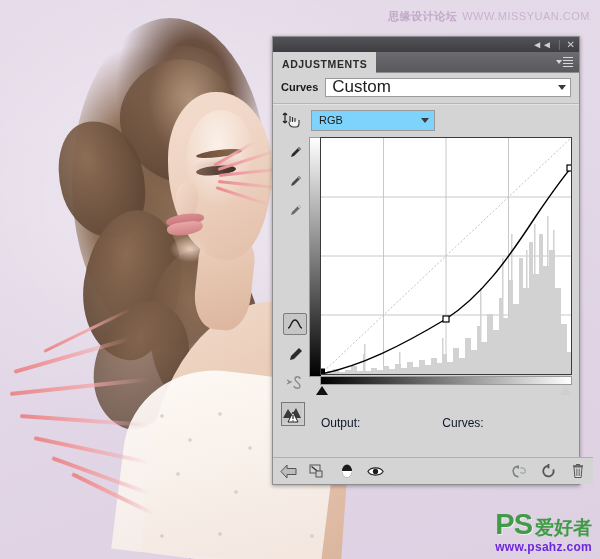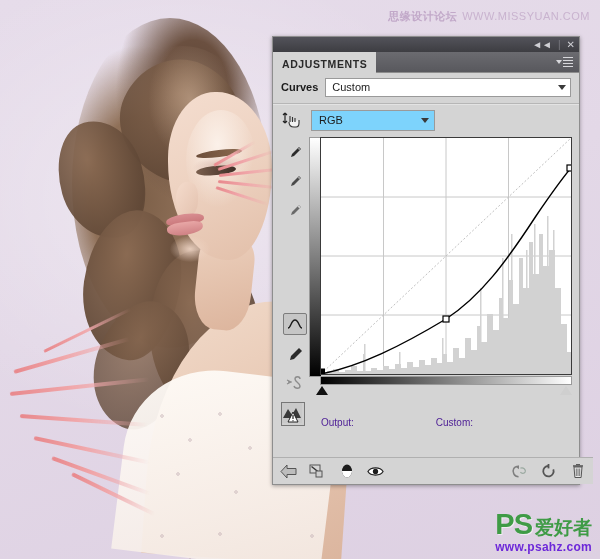--- a/index.html
+++ b/index.html
@@ -111,21 +111,21 @@
   .tab-filler{flex:1;}
   .panel-menu{display:flex;align-items:center;gap:1px;padding-right:6px;}
   .menu-caret{width:0;height:0;border-left:3px solid transparent;border-right:3px solid transparent;
     border-top:4px solid #d8d8dc;}
   .menu-lines{display:flex;flex-direction:column;gap:1.5px;}
   .menu-lines i{display:block;width:10px;height:1.5px;background:#d8d8dc;}
 
   .row-preset{display:flex;align-items:center;height:24px;padding:2px 8px 0 8px;gap:7px;justify-content:flex-end;}
   .preset-label{font-weight:bold;font-size:11px;color:#1a1a1a;}
   .preset-select{flex:1;height:17px;background:#fff;border:1px solid #9a9a9a;
-    display:flex;align-items:center;justify-content:space-between;padding:0 4px 0 6px;font-size:11px;}
+    display:flex;align-items:center;justify-content:space-between;padding:0 4px 0 6px;font-size:17px;}
   .sel-caret{width:0;height:0;border-left:4px solid transparent;border-right:4px solid transparent;
     border-top:5px solid #3a3a3a;}
   .panel-divider{height:1px;background:#b6b6b6;margin:4px 0 0 0;border-bottom:1px solid #e3e3e3;}
 
   .row-channel{display:flex;align-items:center;height:30px;padding:0 8px;gap:8px;}
   .chan-select{width:110px;height:19px;background:#7dd3fc;border:1px solid #9a9a9a;
     display:flex;align-items:center;justify-content:space-between;padding:0 5px 0 7px;font-size:11px;}
   .auto-btn{margin-left:auto;width:60px;height:20px;border:1px solid #8d8d8d;border-radius:2px;
     background:linear-gradient(#f3f3f3,#d9d9d9);display:flex;align-items:center;justify-content:center;
     font-size:11px;color:#1c1c1c;}
@@ -144,21 +144,21 @@
   .hgrad{position:absolute;left:11px;top:239px;width:252px;height:9px;
     background:linear-gradient(90deg,#000000,#ffffff);border:1px solid #9a9a9a;box-sizing:border-box;}
 
   .bp-marker{position:absolute;left:7px;top:249px;width:0;height:0;
     border-left:6px solid transparent;border-right:6px solid transparent;border-bottom:9px solid #111;}
   .wp-marker{position:absolute;left:251px;top:249px;width:0;height:0;
     border-left:6px solid transparent;border-right:6px solid transparent;border-bottom:9px solid #cfcfcf;}
 
   .row-io{display:flex;align-items:center;height:30px;padding:6px 8px 0 8px;gap:10px;}
   .io-ico{width:22px;height:22px;border:1px solid #777;background:#cfcfcf;position:relative;}
-  .io-label{font-size:10px;color:#4c1d95;margin-top:17px;}
+  .io-label{font-size:12px;color:#0f172a;margin-top:17px;}
   .io-out{margin-left:6px;}
   .io-in{margin-left:62px;}
 
   .panel-footer{position:absolute;left:0;bottom:0;width:100%;height:26px;
     border-top:1px solid #b0b0b0;background:#d4d4d4;display:flex;align-items:center;padding:0 7px;gap:12px;}
   .foot-ico{width:17px;height:17px;display:flex;align-items:center;justify-content:center;}
   .foot-spacer{flex:1;}
 </style>
 </head>
 <body>
@@ -352,21 +352,21 @@
     <span class="io-ico">
       <svg width="20" height="20" viewBox="0 0 20 20">
         <rect x="0" y="0" width="20" height="20" fill="#c9c9c9"></rect>
         <path d="M1 15 L6 6 L10 12 L14 5 L19 15 Z" fill="#3a3a3a"></path>
         <path d="M11 9 L16 19 L6 19 Z" fill="#fff" stroke="#222" stroke-width="1"></path>
         <path d="M11 12 v4 M11 17.2 v1" stroke="#222" stroke-width="1.2"></path>
       </svg>
     </span>
     <span class="io-label io-out">Output:</span>
     <span class="io-label"></span>
-    <span class="io-label io-in">Custom:</span>
+    <span class="io-label io-in">Curves:</span>
     <span class="io-label"></span>
   </div>
 
   <div class="panel-footer">
     <span class="foot-ico">
       <svg width="17" height="15" viewBox="0 0 17 15">
         <path d="M7 1 L1 7.5 L7 14 L7 10.5 L16 10.5 L16 4.5 L7 4.5 Z" fill="#bdbdbd" stroke="#555" stroke-width="1"></path>
       </svg>
     </span>
     <span class="foot-ico">

